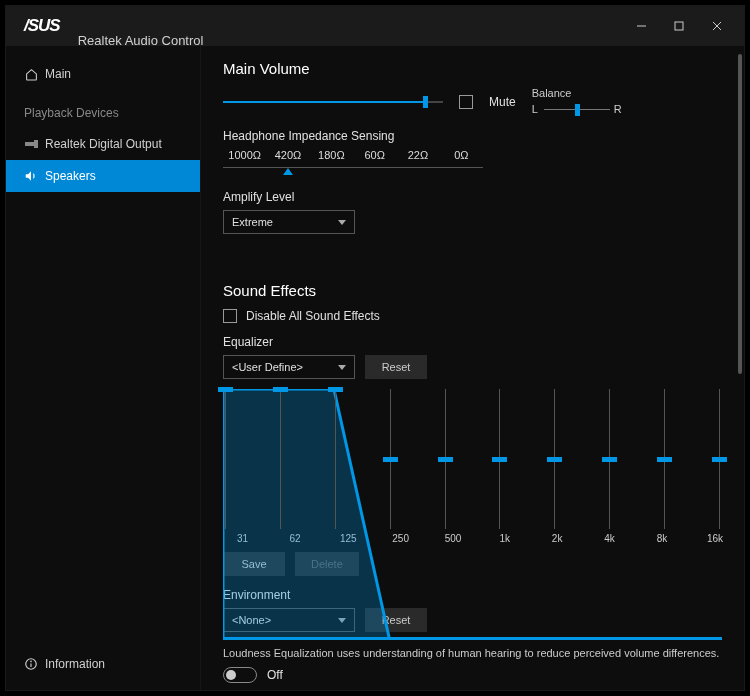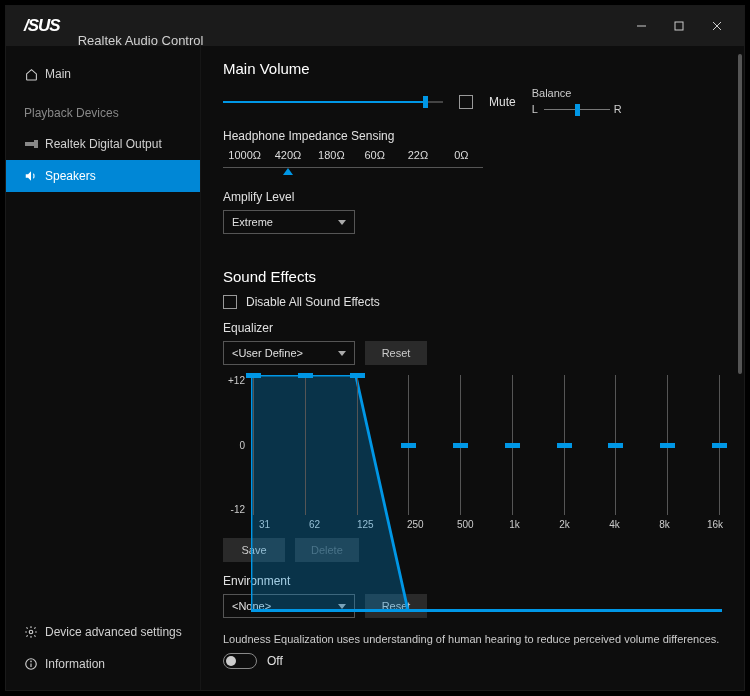--- a/index.html
+++ b/index.html
@@ -41,21 +41,21 @@
   .dropdown { width: 132px; height: 24px; border: 1px solid #555; background: #0d0d0d; color: #e0e0e0; font-size: 11px; padding: 0 8px; display: flex; align-items: center; justify-content: space-between; cursor: pointer; }
   .chev { width: 0; height: 0; border-left: 4px solid transparent; border-right: 4px solid transparent; border-top: 5px solid #aaa; }
   .btn { height: 24px; background: #2a2a2a; color: #ccc; font-size: 11px; border: none; padding: 0 16px; cursor: pointer; min-width: 62px; }
   .btn:disabled { color: #666; }
   .eq-wrap { margin-top: 10px; display: flex; gap: 6px; }
   .eq-yaxis { display: flex; flex-direction: column; justify-content: space-between; height: 140px; font-size: 10px; color: #ccc; text-align: right; width: 22px; }
   .eq-grid { position: relative; height: 140px; flex: 1; display: flex; justify-content: space-between; padding: 0 2px; }
   .eq-area { position: absolute; left: 0; right: 0; top: 0; bottom: 0; pointer-events: none; }
   .eq-band { position: relative; width: 1px; background: #555; height: 100%; }
   .eq-thumb { position: absolute; left: -7px; width: 15px; height: 5px; background: #0097e6; }
-  .eq-xaxis { display: flex; justify-content: space-between; margin-left: 34px; margin-top: 4px; }
+  .eq-xaxis { display: flex; justify-content: space-between; margin-left: 12px; margin-top: 4px; }
   .eq-xt { font-size: 10px; color: #ccc; width: 15px; text-align: center; }
   .toggle { width: 34px; height: 16px; border: 1px solid #888; border-radius: 8px; position: relative; display: inline-block; }
   .toggle-knob { position: absolute; left: 2px; top: 2px; width: 10px; height: 10px; background: #ccc; border-radius: 50%; }
   .desc { font-size: 11px; color: #ccc; margin: 14px 0 6px; line-height: 1.4; }
   .mt { margin-top: 20px; }
   .main::-webkit-scrollbar { width: 6px; }
   .main::-webkit-scrollbar-thumb { background: #555; }
 </style>
 </head>
 <body>
@@ -110,29 +110,20 @@
               <path d="M3 9v6h4l5 5V4L7 9H3z"></path>
               <path d="M16 8c1.5 1 1.5 7 0 8" fill="none" stroke="#fff" stroke-width="2"></path>
             </svg>
           </span>
         <span>Speakers</span>
       </div>
       <div class="side-footer">
         <div class="side-item">
           <span class="icn">
               <svg width="14" height="14" viewBox="0 0 24 24" fill="none" stroke="#ccc" stroke-width="2">
-                <circle cx="12" cy="12" r="3"></circle>
-                <path d="M12 2v3M12 19v3M4.2 4.2l2.1 2.1M17.7 17.7l2.1 2.1M2 12h3M19 12h3M4.2 19.8l2.1-2.1M17.7 6.3l2.1-2.1"></path>
-              </svg>
-            </span>
-          <span>Device advanced settings</span>
-        </div>
-        <div class="side-item">
-          <span class="icn">
-              <svg width="14" height="14" viewBox="0 0 24 24" fill="none" stroke="#ccc" stroke-width="2">
                 <circle cx="12" cy="12" r="9"></circle>
                 <line x1="12" y1="11" x2="12" y2="17"></line>
                 <circle cx="12" cy="7.5" r="0.5" fill="#ccc"></circle>
               </svg>
             </span>
           <span>Information</span>
         </div>
       </div>
     </div>
 
@@ -169,41 +160,36 @@
           <div class="imp-tick">0Ω</div>
           <div class="imp-marker" style="left: 25%; transform: translateX(-50%);"></div>
         </div>
 
       <div class="section-lbl" style="margin-top:22px">Amplify Level</div>
       <div class="dropdown">
         <span>Extreme</span>
         <span class="chev"></span>
       </div>
 
-      <h2 class="mt" style="margin-top:34px">Sound Effects</h2>
+      <h2 class="mt" style="margin-top:48px">Sound Effects</h2>
       <div class="row" style="gap:9px">
         <span class="checkbox"></span>
         <span class="label">Disable All Sound Effects</span>
       </div>
 
       <div class="section-lbl">Equalizer</div>
       <div class="row" style="gap:10px">
         <div class="dropdown">
           <span>&lt;User Define&gt;</span>
           <span class="chev"></span>
         </div>
         <button class="btn">Reset</button>
       </div>
 
       <div class="eq-wrap">
-        <div class="eq-yaxis">
-          <span>+12</span>
-          <span>0</span>
-          <span>-12</span>
-        </div>
         <div class="eq-grid" id="eq-grid">
           <svg class="eq-area" id="eq-area" preserveAspectRatio="none" viewBox="0 0 100 100">
               <path d="M 0 50 L 0 0 L 11.11111111111111 0 L 22.22222222222222 0 L 33.33333333333333 50 L 44.44444444444444 50 L 55.55555555555556 50 L 66.66666666666666 50 L 77.77777777777779 50 L 88.88888888888889 50 L 100 50 L 100 50 Z" fill="rgba(0,151,230,0.28)" stroke="#0097e6" stroke-width="0.6"></path>
             </svg>
         <div class="eq-band">
               <div class="eq-thumb" style="top: calc(0% - 2px);"></div>
             </div>
             <div class="eq-band">
               <div class="eq-thumb" style="top: calc(0% - 2px);"></div>
             </div>

